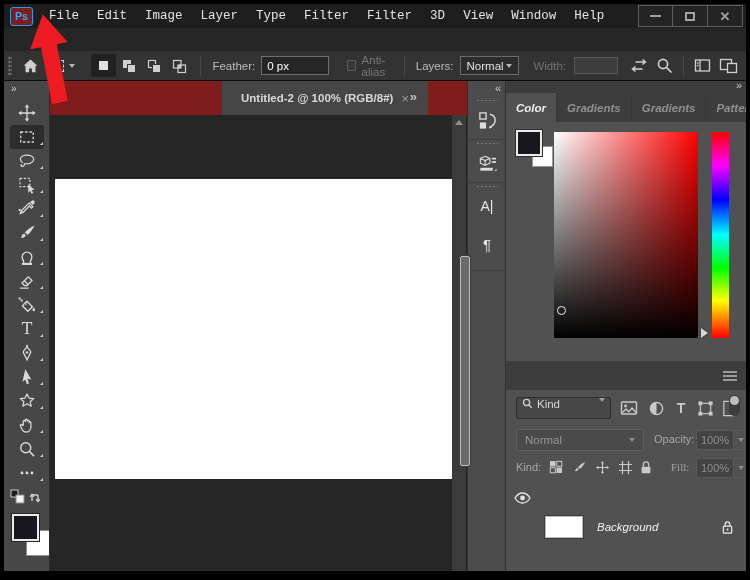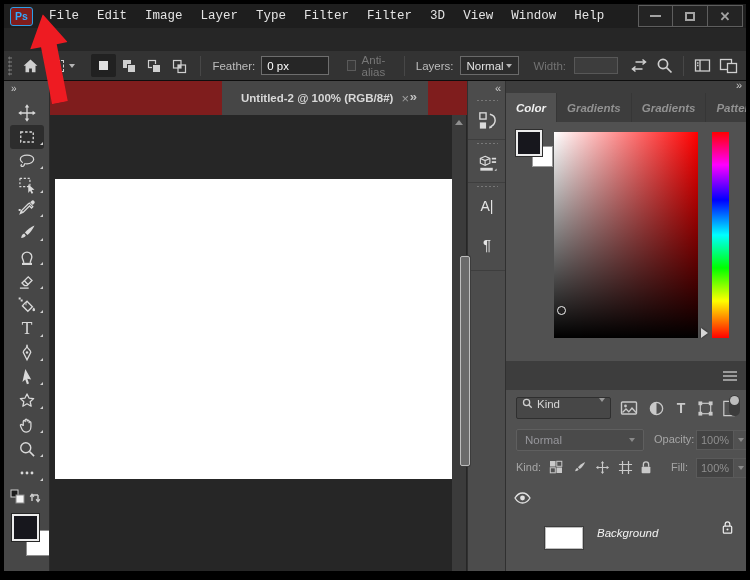--- a/index.html
+++ b/index.html
@@ -107,21 +107,21 @@
   .pill .knob{position:absolute;left:1px;top:1px;width:9px;height:9px;border-radius:50%;background:#bdbdbd;}
   .blend-select{position:absolute;left:10px;top:39px;width:128px;height:22px;background:#4a4a4a;border:1px solid #5f5f5f;border-radius:2px;display:flex;align-items:center;padding:0 8px;color:#97979c;font-size:11.5px;}
   .blend-select .chev{margin-left:auto;border-top-color:#8a8a8a;}
   .l-label{position:absolute;font-size:11px;color:#a6a6a6;}
   .valbox{position:absolute;display:flex;height:20px;}
   .valbox .val{width:38px;background:#434343;border:1px solid #5a5a5a;color:#8f8f8f;font-size:11px;display:flex;align-items:center;justify-content:center;}
   .valbox .vchev{width:14px;border:1px solid #5a5a5a;border-left:none;display:flex;align-items:center;justify-content:center;}
   .lock-ico{position:absolute;top:68px;display:flex;align-items:center;justify-content:center;width:18px;height:18px;}
   .layer-row{position:absolute;left:0;right:0;top:93px;height:29px;display:flex;align-items:stretch;}
   .eye-cell{width:33px;display:flex;align-items:center;justify-content:center;}
-  .layer-hl{flex:1;background:#be185d;display:flex;margin-top:44px;}
+  .layer-hl{flex:1;background:#be185d;display:flex;align-items:center;margin-top:44px;}
   .thumb{width:38px;height:22px;background:#fff;border:1px solid #bdbdbd;box-shadow:0 0 0 1px #3c3c3c;margin-left:6px;}
   .lname{margin-left:14px;font-size:11.5px;font-style:italic;color:#f2f2f2;}
   .lpad{margin-left:auto;margin-right:12px;display:flex;align-items:center;}
 
   
   .arrow{position:absolute;left:27px;top:14px;z-index:99;transform:rotate(-11deg);transform-origin:50% 18%;}
 </style>
 </head>
 <body>
 
@@ -580,21 +580,21 @@
           <svg width="15" height="15" viewBox="0 0 16 16" stroke="#c9c9c9" stroke-width="1.3" fill="none">
               <path d="M4.8 1v14M11.2 1v14M1 4.8h14M1 11.2h14"></path>
             </svg>
         </span>
         <span class="lock-ico" style="left:131px;">
           <svg width="14" height="15" viewBox="0 0 16 17">
               <rect x="3" y="7.5" width="10" height="7.5" rx="1" fill="#c9c9c9"></rect>
               <path d="M5 7.5V5a3 3 0 016 0v2.5" fill="none" stroke="#c9c9c9" stroke-width="1.5"></path>
             </svg>
         </span>
-        <span class="l-label" style="left:165px;top:71px;">Fill:</span>
+        <span class="l-label" style="left:165px;top:71px;font-family:Liberation Serif, serif;">Fill:</span>
         <div class="valbox" style="left:190px;top:68px;">
           <span class="val">100%</span>
           <span class="vchev">
               <span class="chev" style="border-top-color:#8a8a8a;"></span>
             </span>
         </div>
 
         <div class="layer-row">
           <div class="eye-cell">
             <svg width="17" height="12" viewBox="0 0 17 12">

